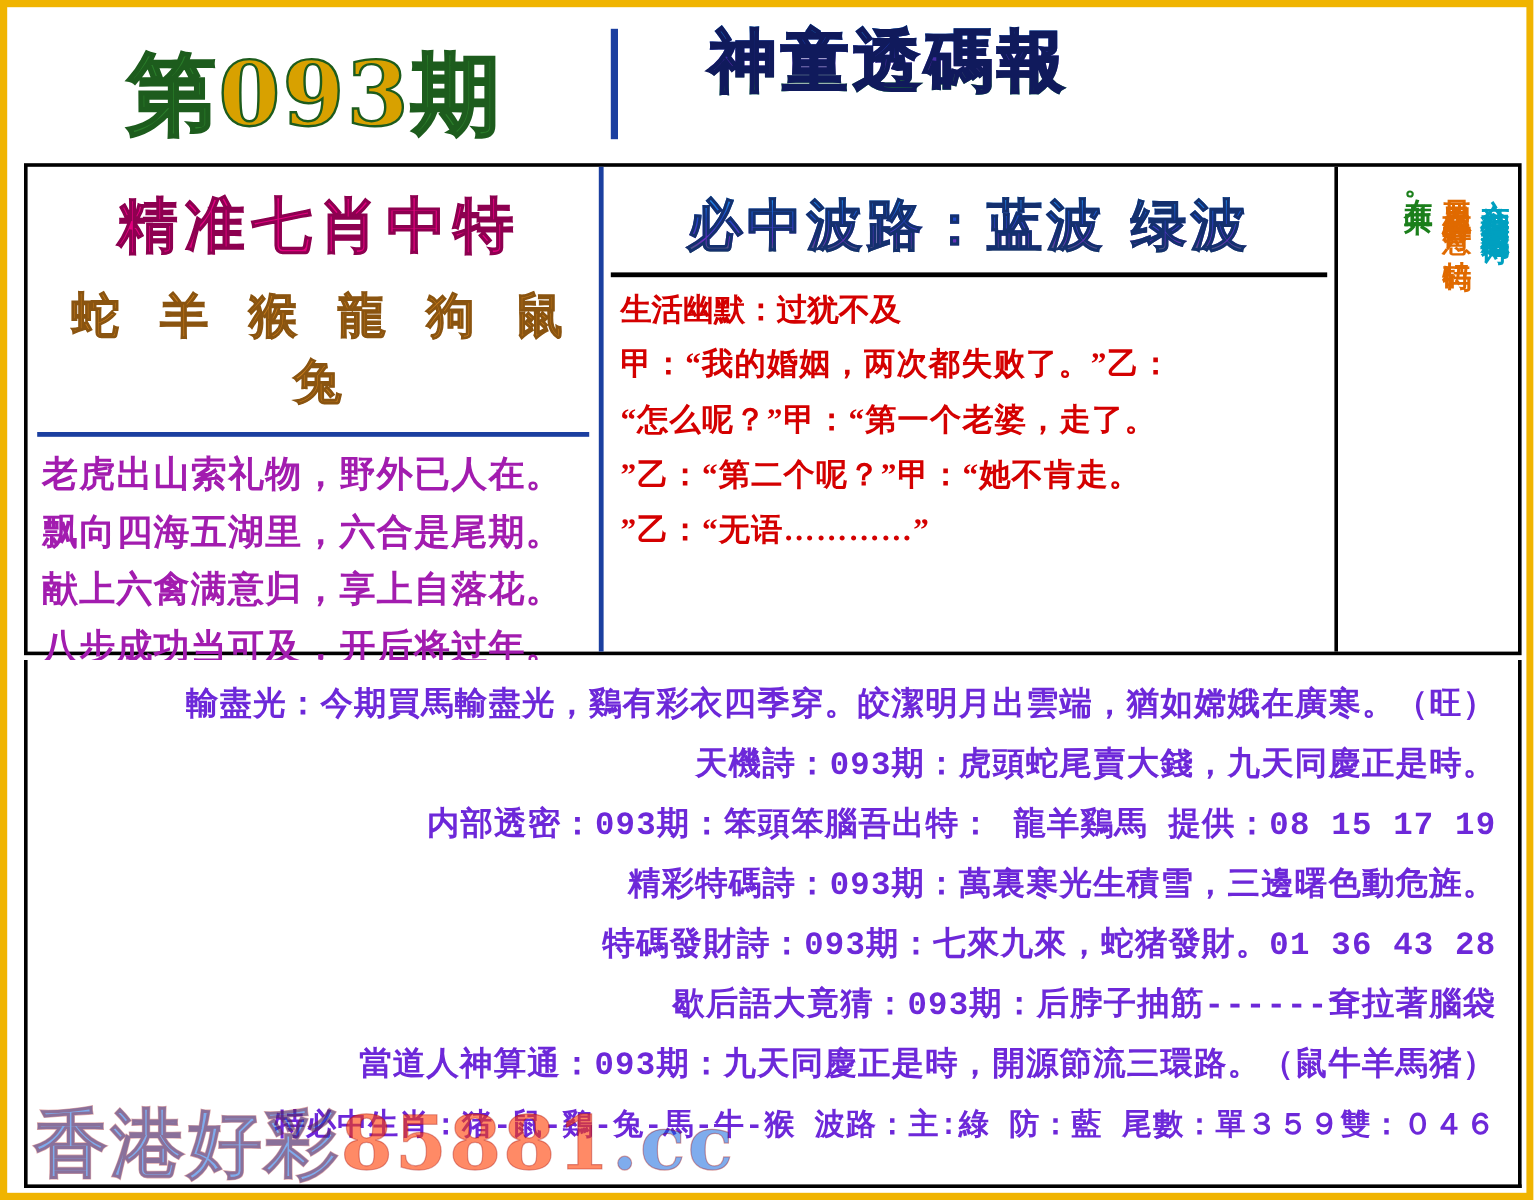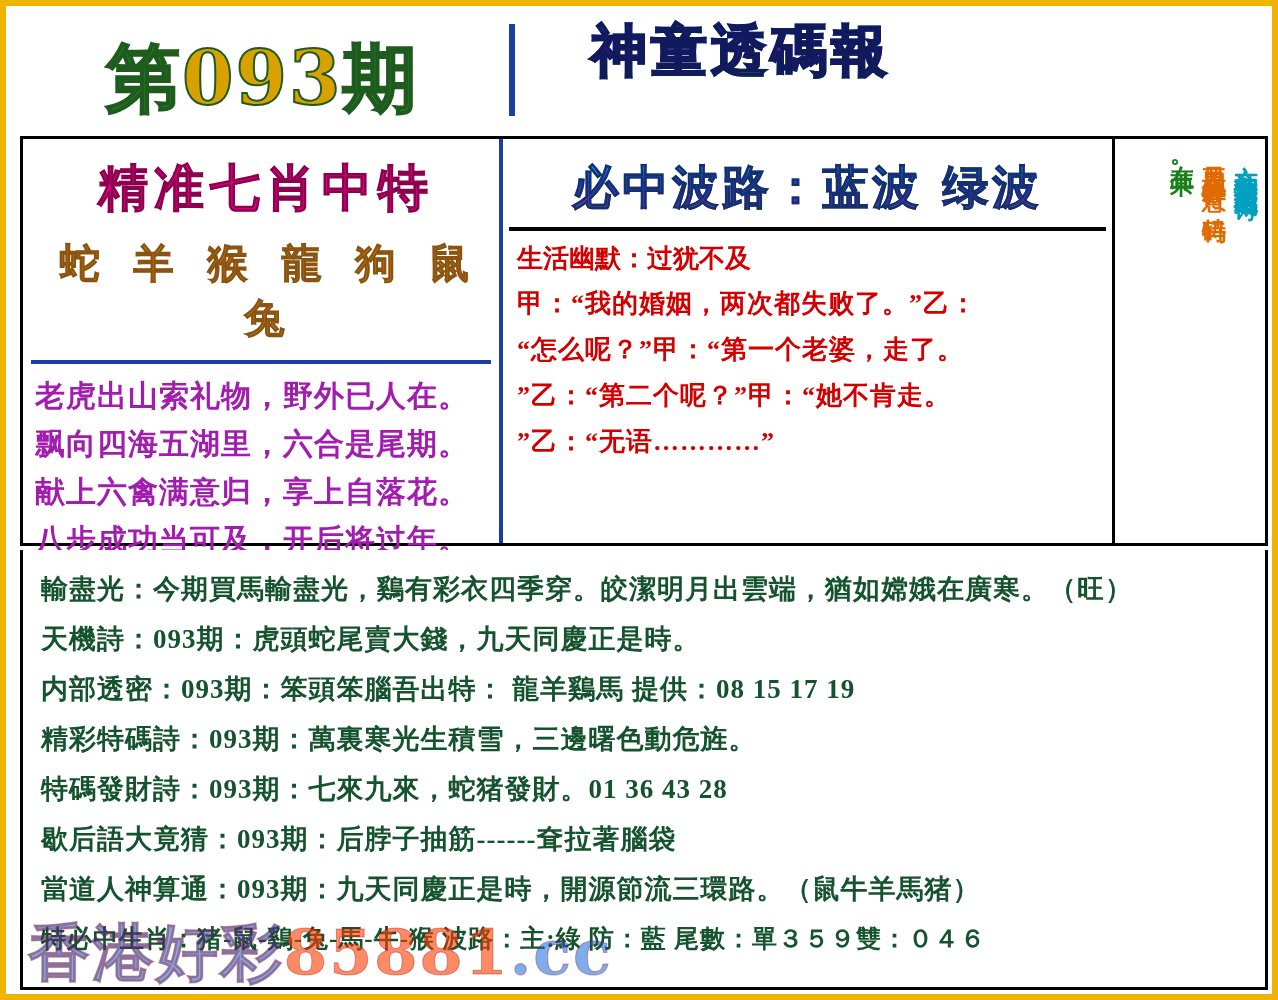--- a/index.html
+++ b/index.html
@@ -103,23 +103,24 @@
   .v2{color:#e06a00;}
   .v3{color:#1b7f1b;}
 
   
   .bottom{
     position:absolute;left:14px;top:544px;width:1248px;height:440px;
     box-sizing:border-box;border:3px solid #000;border-top:none;
     background:#fff;padding:14px 18px 0 18px;
   }
   .bline{
-    font-size:27px;color:#14532d;font-weight:bold;
+    font-size:27px;color:#6d28d9;font-weight:bold;
     line-height:50px;letter-spacing:1px;white-space:nowrap;
-    font-family:Liberation Serif, serif;
+    font-family:Liberation Mono, monospace;
+    text-align:right;
   }
   .bline.last{font-size:25px;}
 
   
   .wm{
     position:absolute;left:22px;top:905px;width:1100px;
     font-size:62px;font-weight:bold;letter-spacing:2px;
     font-family:"DejaVu Serif",serif;
     color:rgba(255,60,0,.55);
     -webkit-text-stroke:1px rgba(160,0,0,.35);

